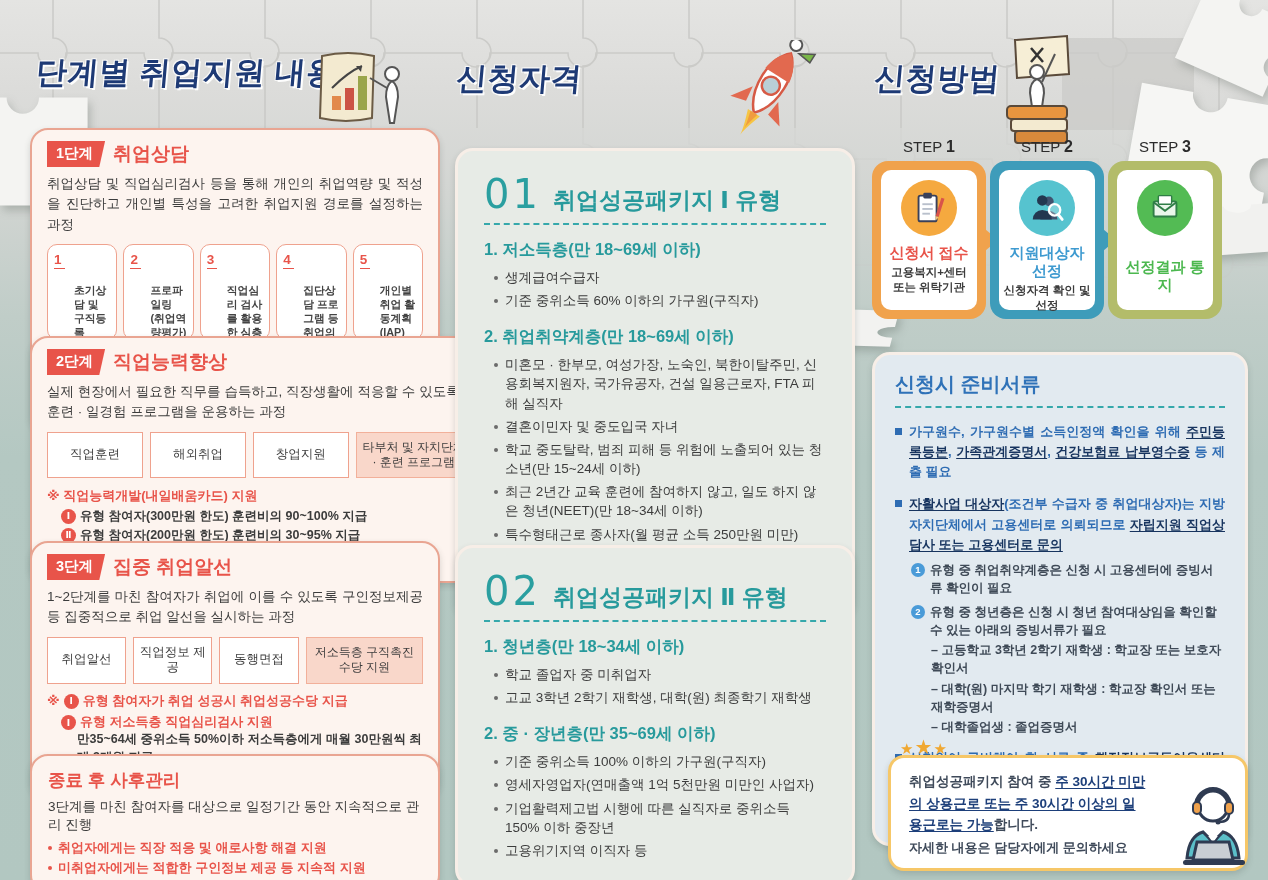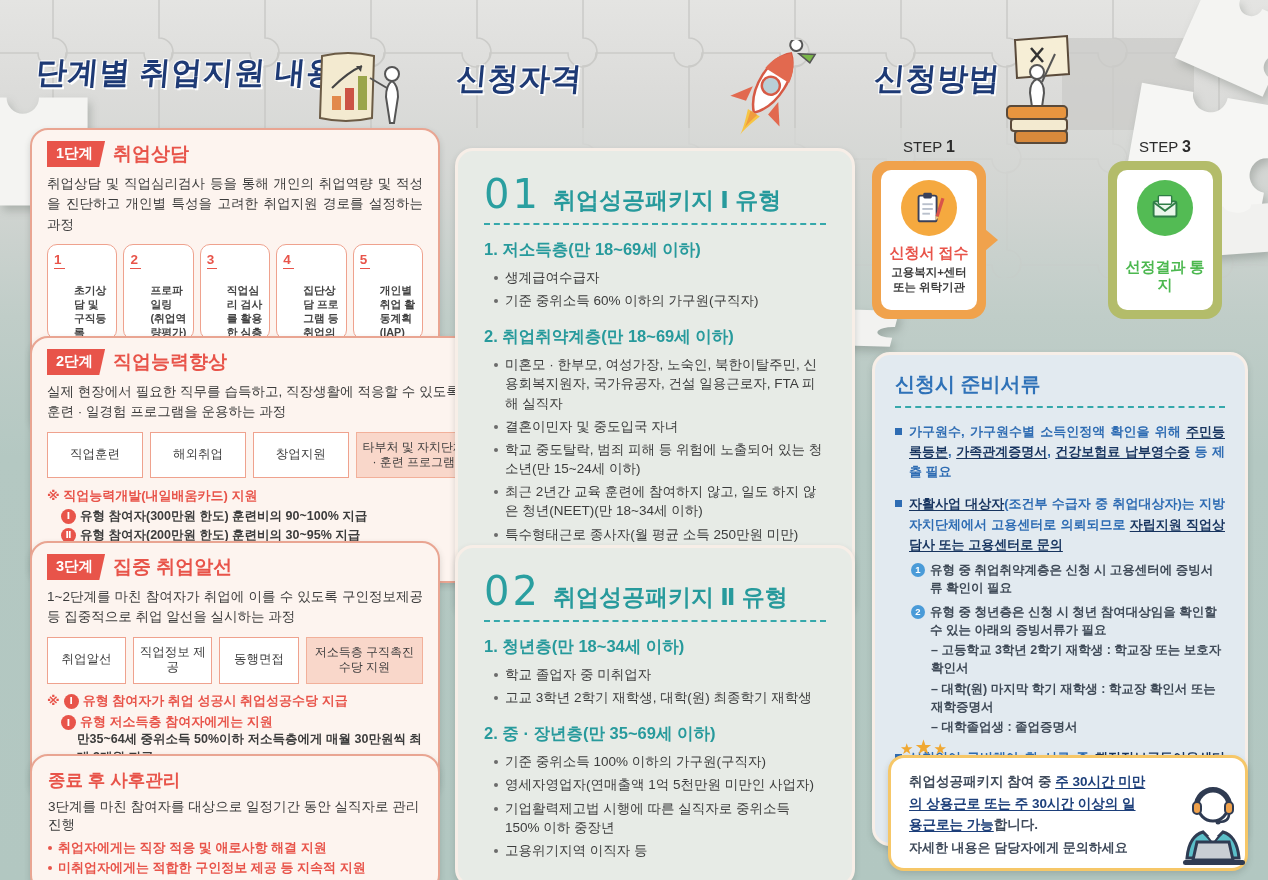--- a/index.html
+++ b/index.html
@@ -260,31 +260,31 @@
         <span class="tag">동행면접</span>
         <span class="tag wide">저소득층 구직촉진수당 지원</span>
       </div>
       <div class="note-flex">
         <span class="mark">※</span>
         <span class="rbadge" style="margin-top:1px;">Ⅰ</span>
         <span class="ttl">유형 참여자가 취업 성공시 취업성공수당 지급</span>
       </div>
       <div class="note-flex" style="margin-left:14px;">
         <span class="rbadge" style="margin-top:1px;">Ⅰ</span>
-        <span class="ttl">유형 저소득층 참여자에게는 지원</span>
+        <span class="ttl">유형 저소득층 직업심리검사 지원</span>
       </div>
       <div class="note-sub">만35~64세 중위소득 50%이하 저소득층에게 매월 30만원씩 최대 3개월 지급</div>
       <div class="note-sub">(중위소득 30%이하 생계급여를 지급받는 자는 제외)</div>
     </div>
   </section>
 
   <section class="panel pink" style="left:30px;top:754px;width:410px;box-sizing:border-box;">
     <div class="lp" style="padding:12px 16px;">
       <div class="after-title">종료 후 사후관리</div>
-      <p class="after-desc">3단계를 마친 참여자를 대상으로 일정기간 동안 실직자로 관리 진행</p>
+      <p class="after-desc">3단계를 마친 참여자를 대상으로 일정기간 동안 지속적으로 관리 진행</p>
       <div class="after-li">
         <span class="dot"></span>
         <span>취업자에게는 직장 적응 및 애로사항 해결 지원</span>
       </div>
       <div class="after-li">
         <span class="dot"></span>
         <span>미취업자에게는 적합한 구인정보 제공 등 지속적 지원</span>
       </div>
     </div>
   </section>
@@ -395,20 +395,42 @@
             </svg>
           </span>
           <div class="stp-title red">신청서 접수</div>
           <div class="stp-desc">고용복지+센터 또는 위탁기관</div>
         </div>
       </div>
     </div>
     <div class="step-col">
       <div class="stp-label">
         <span>STEP</span>
+        <b>2</b>
+      </div>
+      <div class="step-card sblue">
+        <div class="step-inner">
+          <span class="icon-circle ic-blue">
+            <svg width="38" height="38" viewBox="0 0 40 40">
+              <circle cx="22" cy="13" r="5" fill="#41526e"></circle>
+              <path d="M13,32 a9,9 0 0 1 18,0 z" fill="#41526e"></path>
+              <circle cx="15" cy="12" r="5.5" fill="#233750"></circle>
+              <path d="M5,32 a10,10 0 0 1 20,0 z" fill="#233750"></path>
+              <circle cx="28" cy="22" r="6" fill="rgba(255,255,255,.25)" stroke="#fff" stroke-width="2.4"></circle>
+              <path d="M32,27 l4,5" stroke="#fff" stroke-width="3" stroke-linecap="round"></path>
+            </svg>
+          </span>
+          <div class="stp-title blue">지원대상자 선정</div>
+          <div class="stp-desc">신청자격 확인 및 선정</div>
+        </div>
+      </div>
+    </div>
+    <div class="step-col">
+      <div class="stp-label">
+        <span>STEP</span>
         <b>3</b>
       </div>
       <div class="step-card olive">
         <div class="step-inner">
           <span class="icon-circle ic-green">
             <svg width="38" height="38" viewBox="0 0 40 40">
               <rect x="8" y="13" width="24" height="16" rx="2" fill="#eaf6ea" stroke="#2f7d46" stroke-width="2"></rect>
               <path d="M8,14 L20,23 L32,14" fill="none" stroke="#2f7d46" stroke-width="2"></path>
               <rect x="13" y="7" width="14" height="9" rx="1" fill="#fff" stroke="#2f7d46" stroke-width="1.5"></rect>
             </svg>

